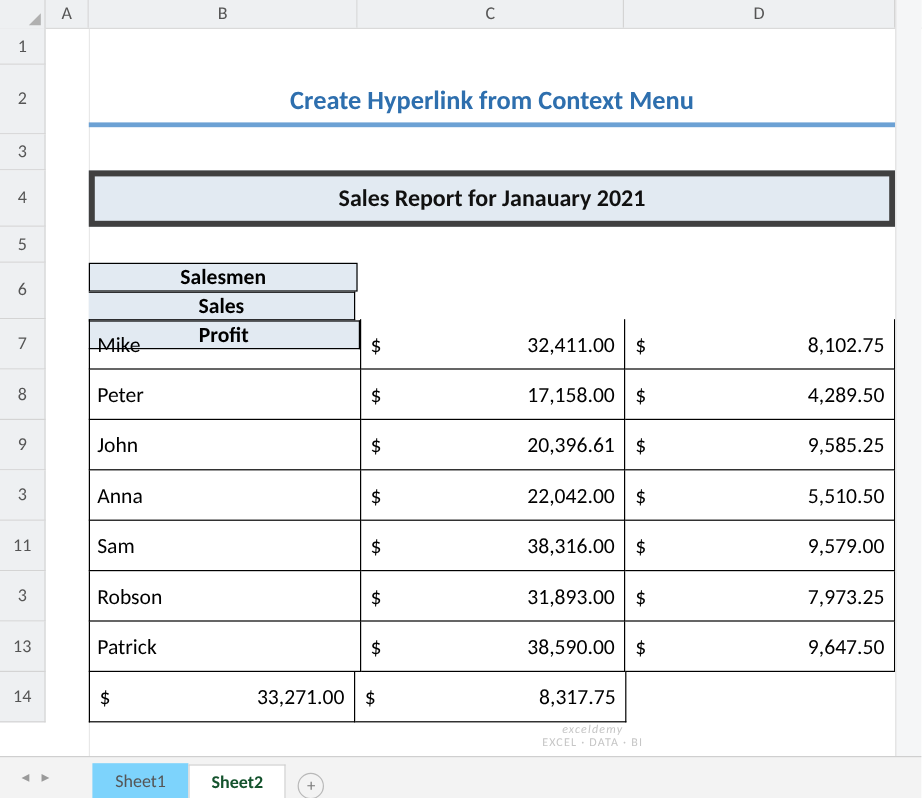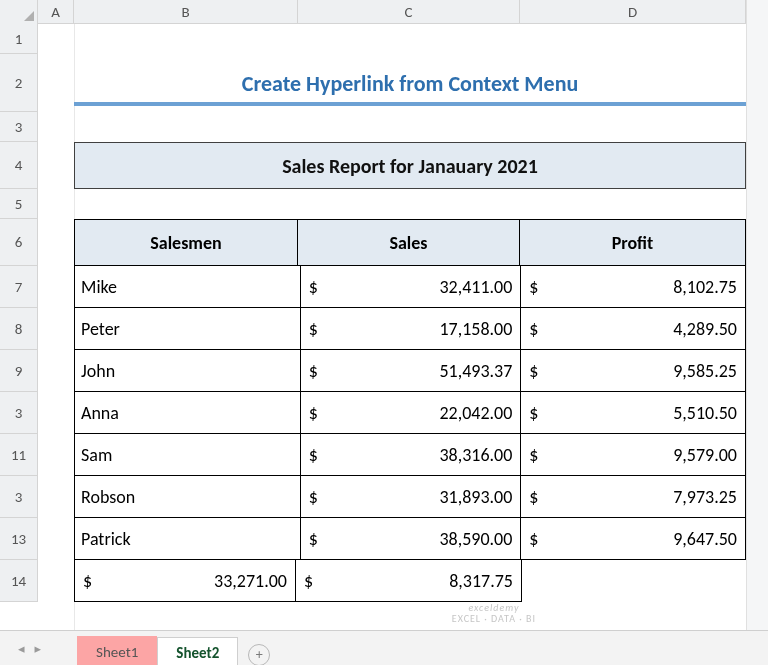--- a/index.html
+++ b/index.html
@@ -109,32 +109,33 @@
   .title-underline {
     position: absolute;
     left: 0; right: 0; bottom: 6px;
     height: 4px;
     background: #6ca1d4;
   }
   .r-blank3 { height: 30px; }
   .report-header {
     height: 47px;
     background: #e2eaf2;
-    border: 1px solid #404040;
+    border: 5px solid #404040;
     display: flex;
     align-items: center;
     justify-content: center;
     font-size: 20px;
     font-weight: bold;
     color: #111;
   }
   .r-blank5 { height: 30px; }
   .tbl-header {
     display: flex;
     height: 47px;
+    flex-direction: column;
   }
   .tbl-header .th {
     background: #e2eaf2;
     border: 1px solid #000;
     display: flex;
     align-items: center;
     justify-content: center;
     font-weight: bold;
     font-size: 18px;
   }
@@ -190,21 +191,21 @@
     align-items: flex-end;
     margin-left: 18px;
     height: 35px;
   }
   .tab {
     padding: 0 18px;
     height: 30px;
     line-height: 30px;
     font-size: 15px;
     color: #555;
-    background: #fca5a5;
+    background: #7dd3fc;
     border: 1px solid transparent;
     border-bottom: none;
   }
   .tab.active {
     background: #fff;
     color: #14532d;
     font-weight: bold;
     border: 1px solid #cfcfcf;
     border-bottom: 2px solid #1f7a3f;
     position: relative;
@@ -318,21 +319,21 @@
                 <span class="sym">$</span>
                 <span class="val">4,289.50</span>
               </div>
             </div>
           </div>
           <div class="tbl-row">
             <div class="td td-B">John</div>
             <div class="td td-C">
               <div class="money">
                 <span class="sym">$</span>
-                <span class="val">51,493.37</span>
+                <span class="val">20,396.61</span>
               </div>
             </div>
             <div class="td td-D">
               <div class="money">
                 <span class="sym">$</span>
                 <span class="val">9,585.25</span>
               </div>
             </div>
           </div>
           <div class="tbl-row">

